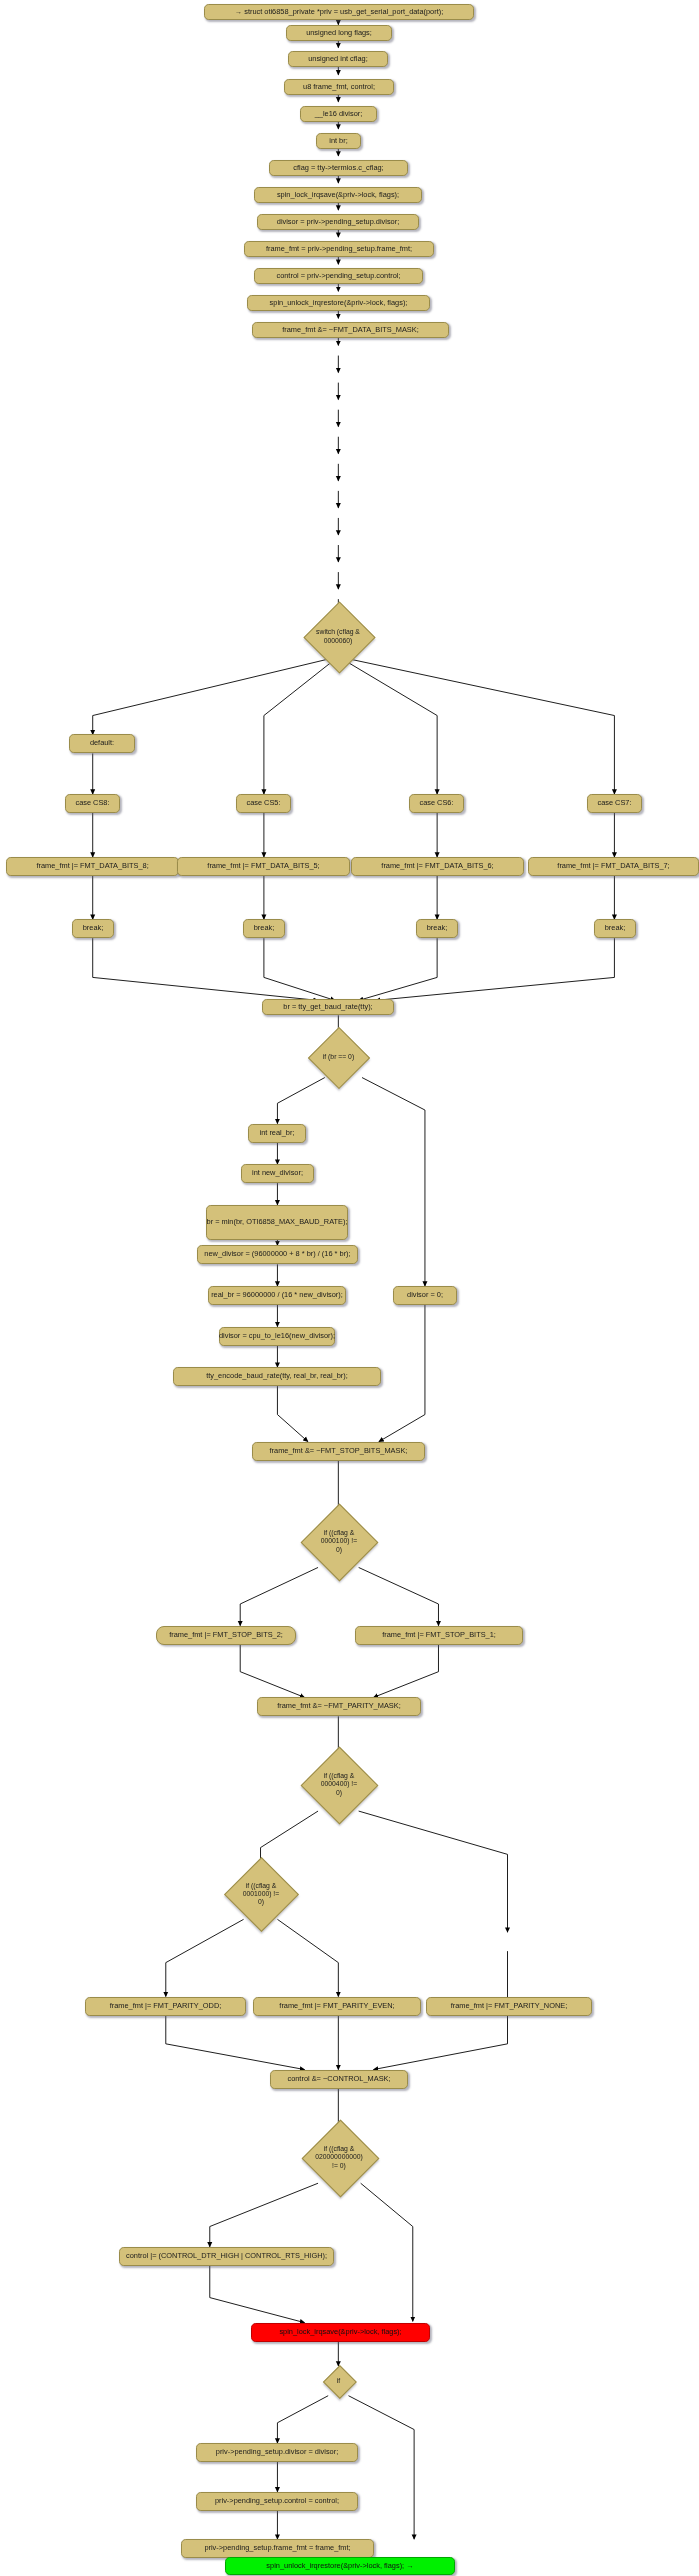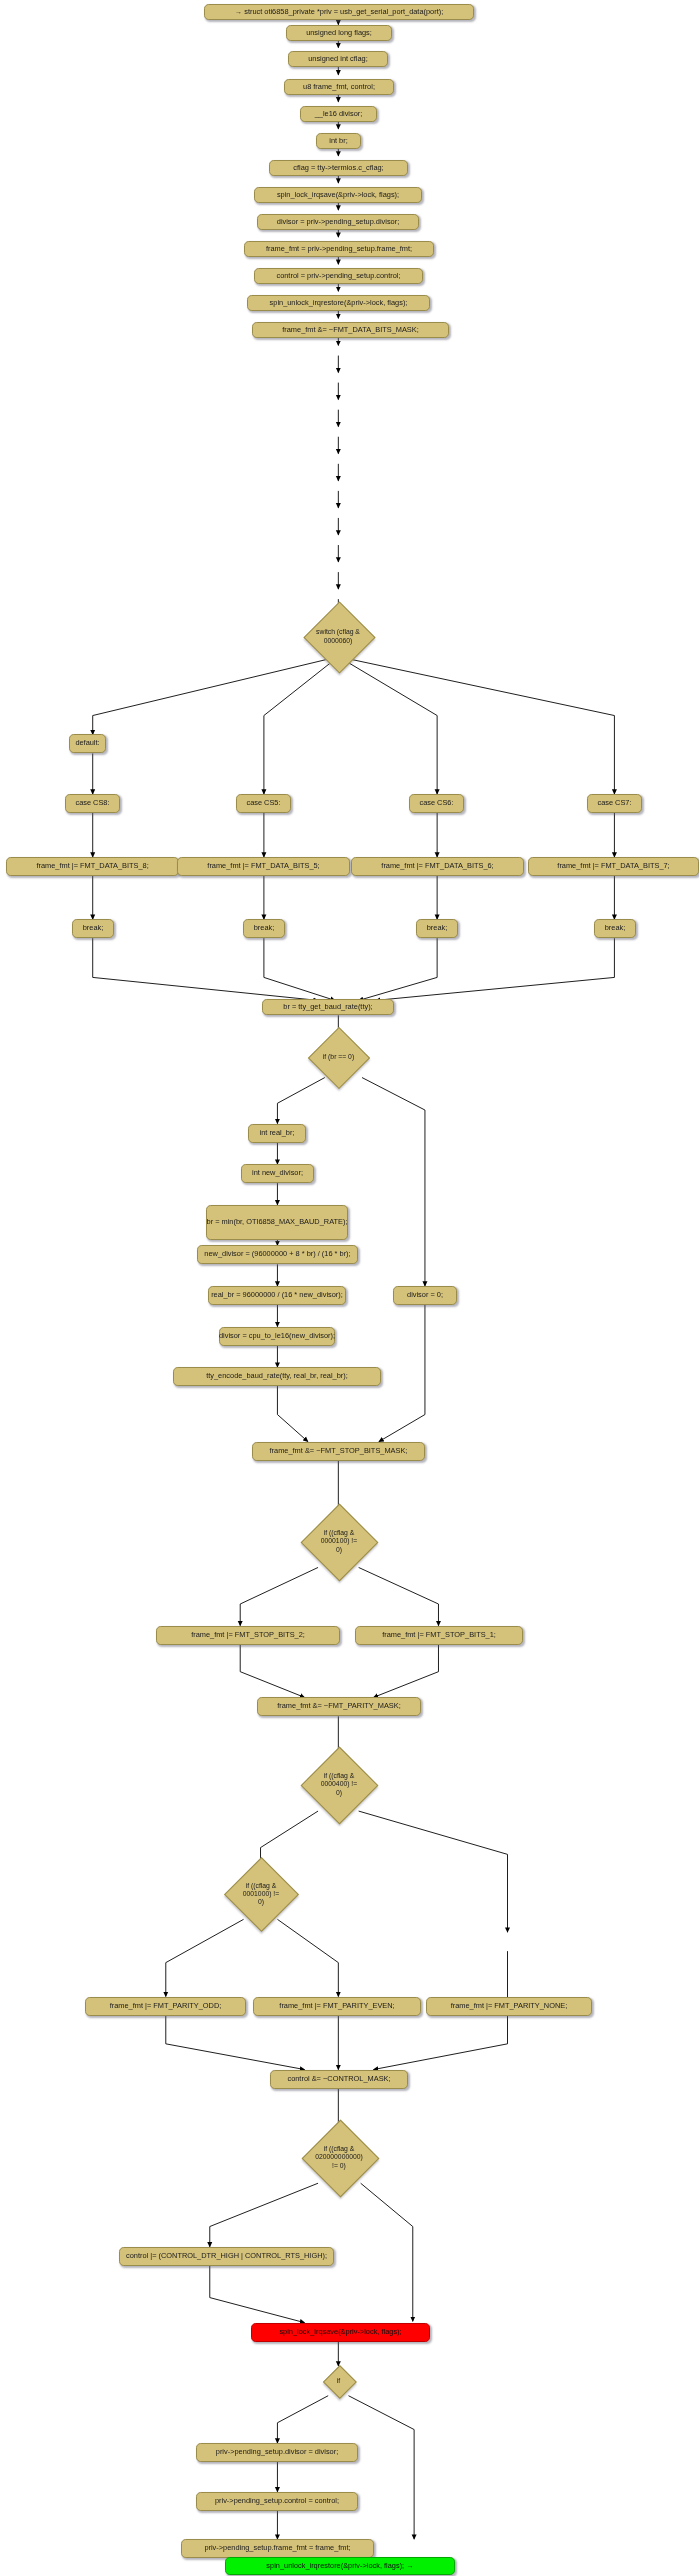--- a/index.html
+++ b/index.html
@@ -183,21 +183,21 @@
   <div class="node" style="left:247px;top:295px;width:183px;height:16.2px;">spin_unlock_irqrestore(&amp;priv-&gt;lock, flags);</div>
 
   <div class="node" style="left:252px;top:322px;width:197px;height:16.2px;">frame_fmt &amp;= ~FMT_DATA_BITS_MASK;</div>
 
   <div class="diamond" style="left:292px;top:616px;width:92px;height:41px;">
     <div class="dshape" style="width:49px;height:49px;left:21.7px;top:-4.1px;"></div>
     <div class="dtxt">switch (cflag &amp;
 0000060)</div>
   </div>
 
-  <div class="node" style="left:69px;top:734px;width:37px;height:19px;">default:</div>
+  <div class="node" style="left:69px;top:734px;width:66px;height:19px;">default:</div>
 
   <div class="node" style="left:65px;top:794px;width:55px;height:19px;">case CS8:</div>
   <div class="node" style="left:236px;top:794px;width:55px;height:19px;">case CS5:</div>
   <div class="node" style="left:409px;top:794px;width:55px;height:19px;">case CS6:</div>
   <div class="node" style="left:587px;top:794px;width:55px;height:19px;">case CS7:</div>
 
   <div class="node" style="left:6.1px;top:857px;width:173px;height:19px;">frame_fmt |= FMT_DATA_BITS_8;</div>
   <div class="node" style="left:177px;top:857px;width:173px;height:19px;">frame_fmt |= FMT_DATA_BITS_5;</div>
   <div class="node" style="left:351px;top:857px;width:173px;height:19px;">frame_fmt |= FMT_DATA_BITS_6;</div>
   <div class="node" style="left:528px;top:857px;width:171px;height:19px;">frame_fmt |= FMT_DATA_BITS_7;</div>
@@ -226,21 +226,21 @@
 
   <div class="node" style="left:252px;top:1442px;width:173px;height:19px;">frame_fmt &amp;= ~FMT_STOP_BITS_MASK;</div>
 
   <div class="diamond" style="left:286px;top:1516px;width:106px;height:51px;">
     <div class="dshape" style="width:53px;height:53px;left:26.4px;top:-0.7px;"></div>
     <div class="dtxt">if ((cflag &amp;
 0000100) !=
 0)</div>
   </div>
 
-  <div class="node" style="left:156px;top:1626px;width:184px;height:19px;">frame_fmt |= FMT_STOP_BITS_2;</div>
+  <div class="node" style="left:156px;top:1626px;width:140px;height:19px;border-radius:8px;">frame_fmt |= FMT_STOP_BITS_2;</div>
   <div class="node" style="left:355px;top:1626px;width:168px;height:19px;">frame_fmt |= FMT_STOP_BITS_1;</div>
 
   <div class="node" style="left:257px;top:1697px;width:164px;height:19px;">frame_fmt &amp;= ~FMT_PARITY_MASK;</div>
 
   <div class="diamond" style="left:286px;top:1758px;width:106px;height:53px;">
     <div class="dshape" style="width:53px;height:53px;left:26.4px;top:0px;"></div>
     <div class="dtxt">if ((cflag &amp;
 0000400) !=
 0)</div>
   </div>

